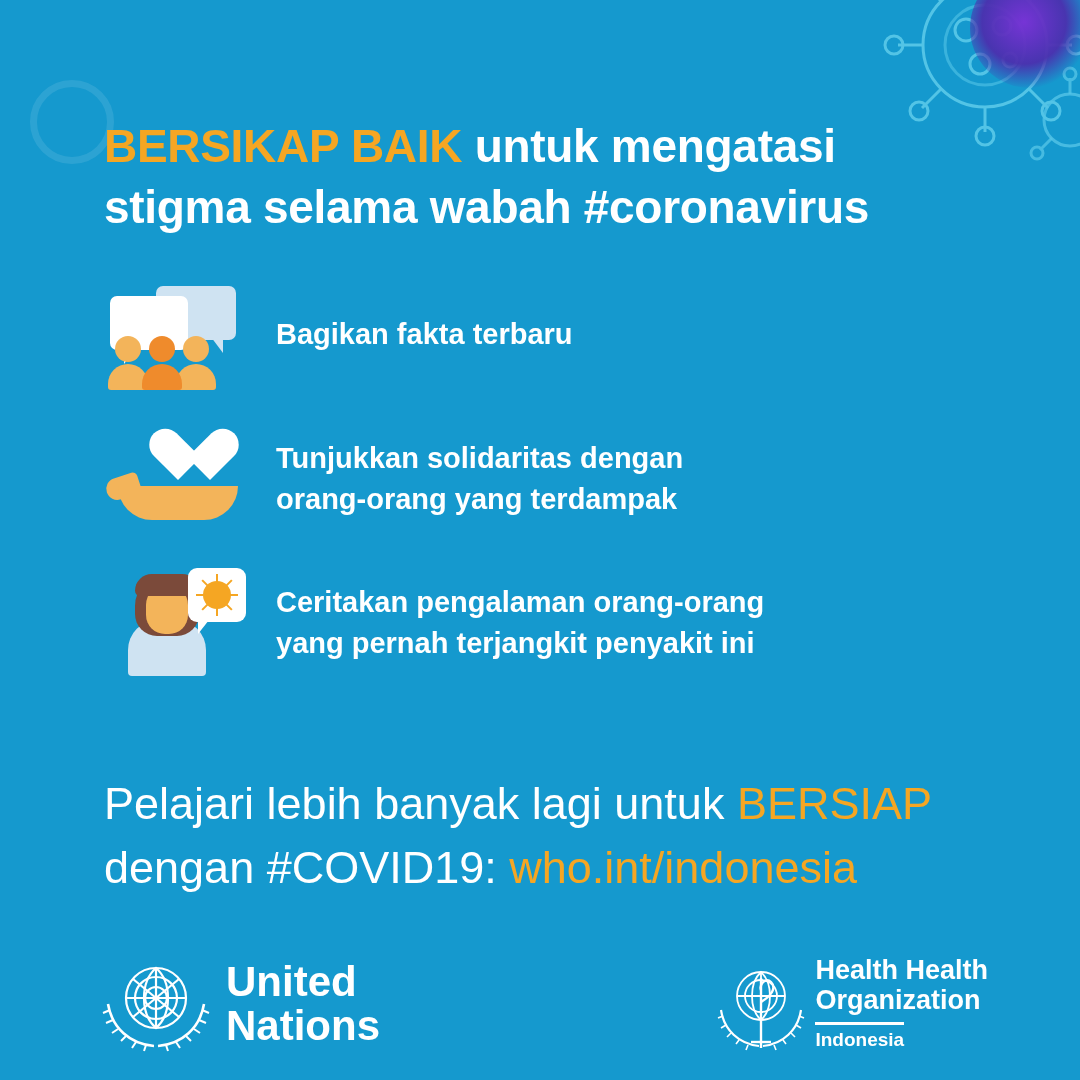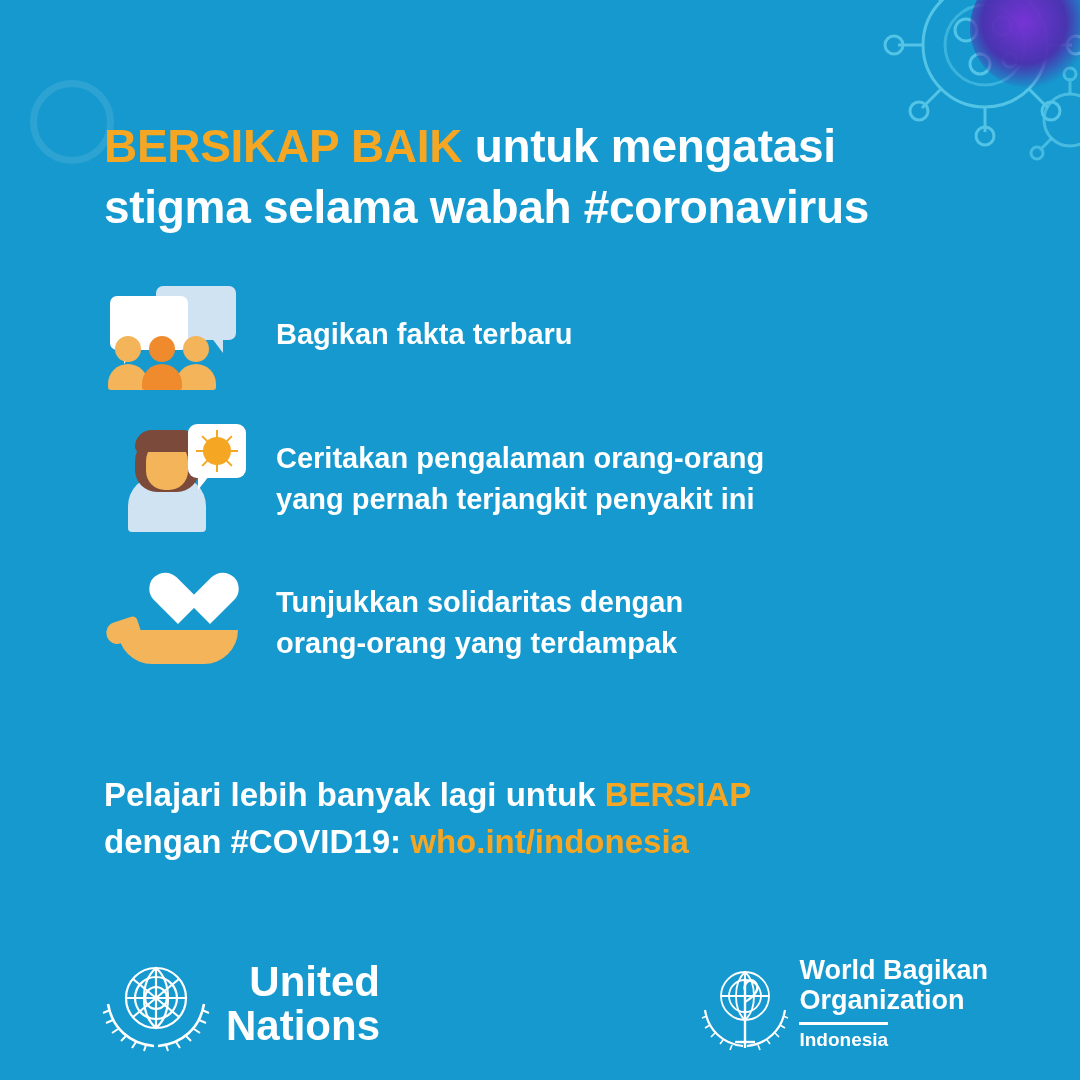--- a/index.html
+++ b/index.html
@@ -226,34 +226,33 @@
   .vbubble .v-spike.r90  { transform: rotate(90deg); }
   .vbubble .v-spike.r135 { transform: rotate(135deg); }
 
   
   .cta {
     position: absolute;
     left: 104px;
     top: 772px;
     width: 880px;
     color: #ffffff;
-    font-size: 33px;
-    font-weight: bold;
+    font-size: 45px;
+    font-weight: normal;
     line-height: 1.42;
   }
   .cta .accent { color: #f5a623; }
 
   
   .un-logo {
     position: absolute;
     left: 96px;
     top: 948px;
     display: flex;
     align-items: center;
-    text-align: right;
   }
   .un-emblem { width: 120px; height: 112px; flex: 0 0 120px; }
   .un-text {
     color: #ffffff;
     font-size: 42px;
     font-weight: bold;
     line-height: 1.05;
     padding-left: 10px;
   }
   .who-logo {
@@ -349,47 +348,47 @@
           <div class="body"></div>
         </div>
     </div>
     <div class="tip-text">
       <span>Bagikan fakta terbaru</span>
     </div>
   </div>
 
   <div class="tip">
     <div class="tip-icon">
+      <div class="heart"></div>
+      <div class="hand-thumb"></div>
+      <div class="hand"></div>
+    </div>
+    <div class="tip-text">
+      <span>Tunjukkan solidaritas dengan</span>
+      <span class="l2"> orang-orang yang terdampak</span>
+    </div>
+  </div>
+
+  <div class="tip">
+    <div class="tip-icon">
       <div class="woman-body"></div>
       <div class="woman-hair"></div>
       <div class="woman-face"></div>
       <div class="woman-fringe"></div>
       <div class="vbubble">
         <div class="v-spike"></div>
         <div class="v-spike r45"></div>
         <div class="v-spike r90"></div>
         <div class="v-spike r135"></div>
         <div class="v-core"></div>
       </div>
     </div>
     <div class="tip-text">
       <span>Ceritakan pengalaman orang-orang</span>
       <span class="l2"> yang pernah terjangkit penyakit ini</span>
-    </div>
-  </div>
-
-  <div class="tip">
-    <div class="tip-icon">
-      <div class="heart"></div>
-      <div class="hand-thumb"></div>
-      <div class="hand"></div>
-    </div>
-    <div class="tip-text">
-      <span>Tunjukkan solidaritas dengan</span>
-      <span class="l2"> orang-orang yang terdampak</span>
     </div>
   </div>
 
 </div>
 
 <div class="cta">
   <span>Pelajari lebih banyak lagi untuk </span><span class="accent">BERSIAP</span><br>
   <span>dengan #COVID19: </span><span class="accent">who.int/indonesia</span>
 </div>
 
@@ -455,17 +454,17 @@
       <path d="M24 84 l-3 4"></path>
         <path d="M33 89 l-2 5"></path>
       <path d="M84 60 l5 2"></path>
         <path d="M81 69 l5 3"></path>
         <path d="M76 77 l4 4"></path>
       <path d="M68 84 l3 4"></path>
         <path d="M59 89 l2 5"></path>
     </g>
   </svg>
   <div class="who-text">
-    <div>World Bagikan</div>
+    <div>Health Health</div>
     <div>Organization</div>
     <div class="who-sub">Indonesia</div>
   </div>
 </div>
 
 </body></html>

